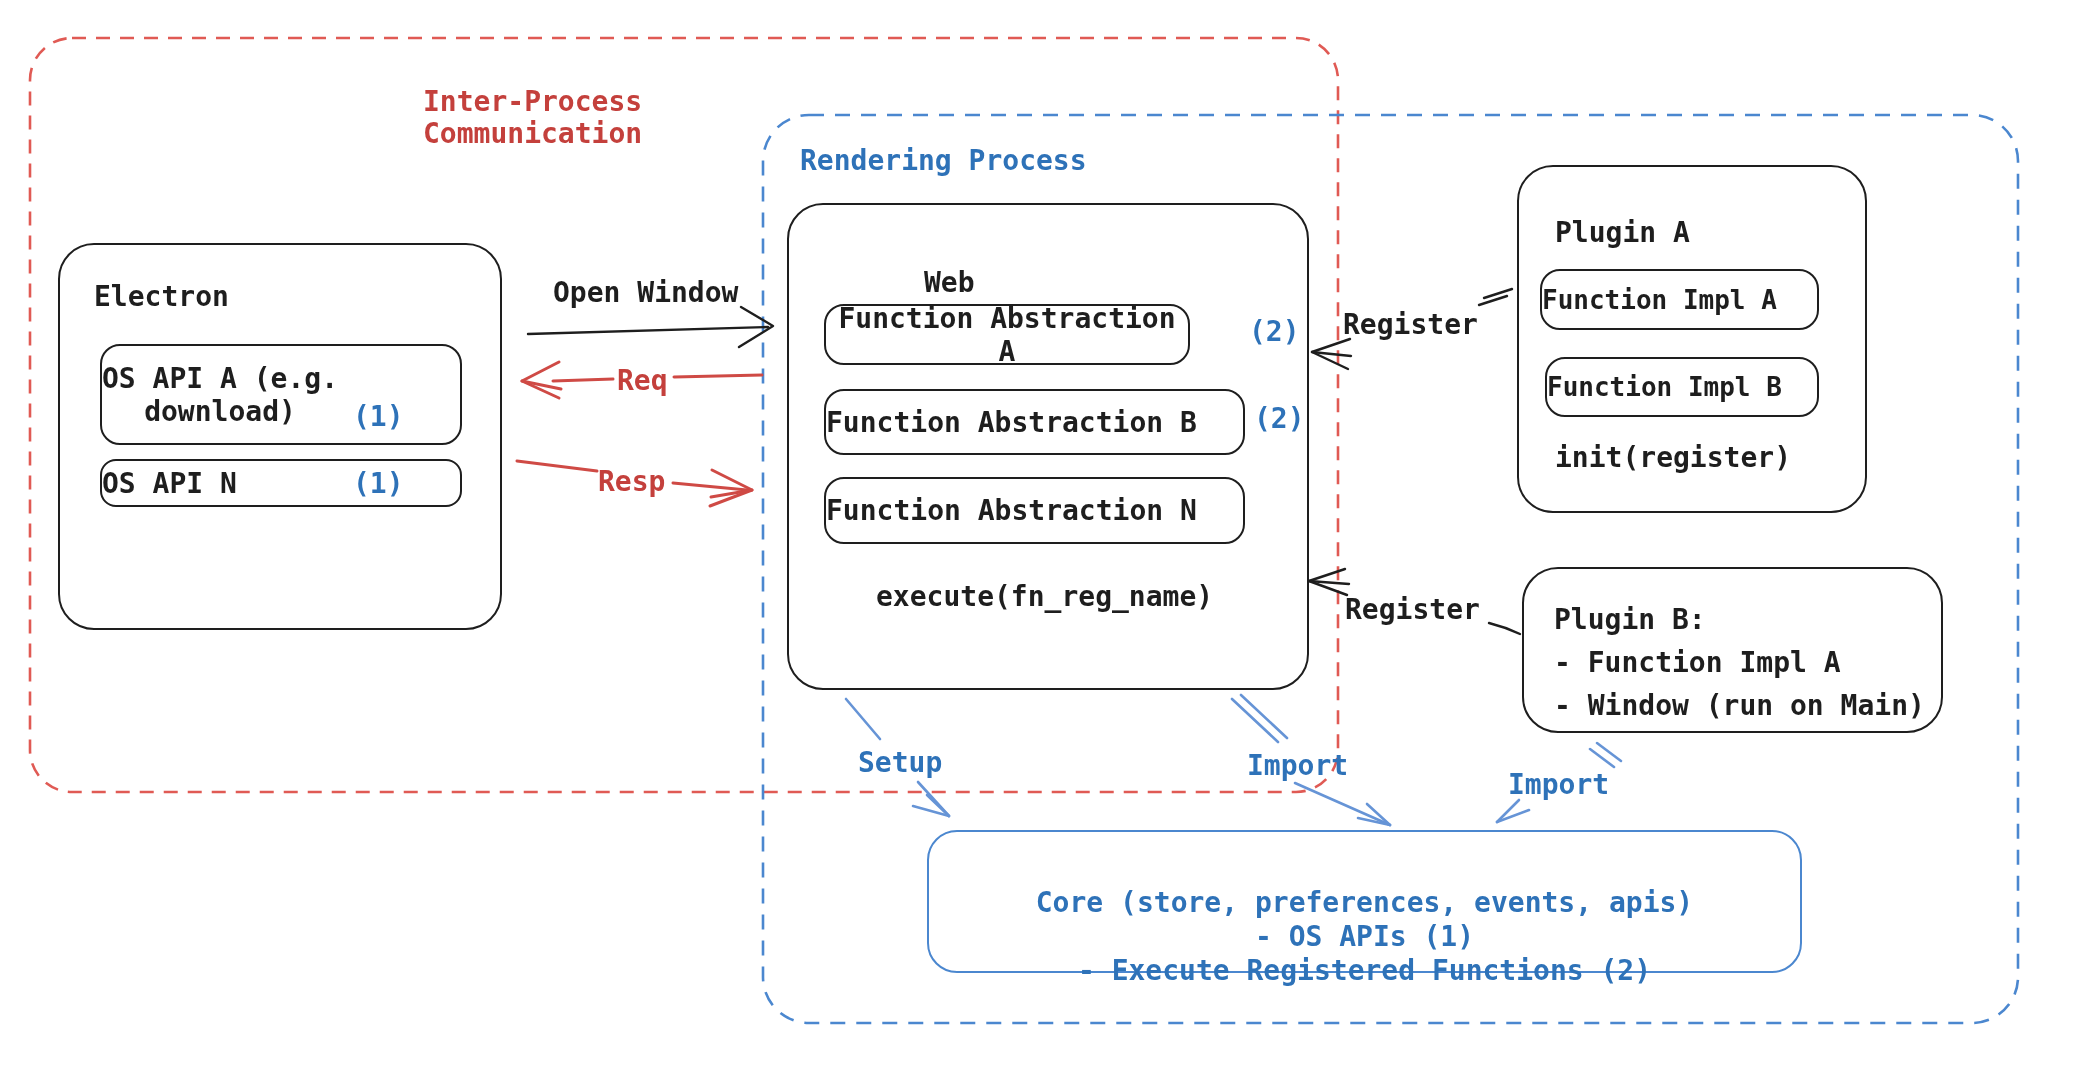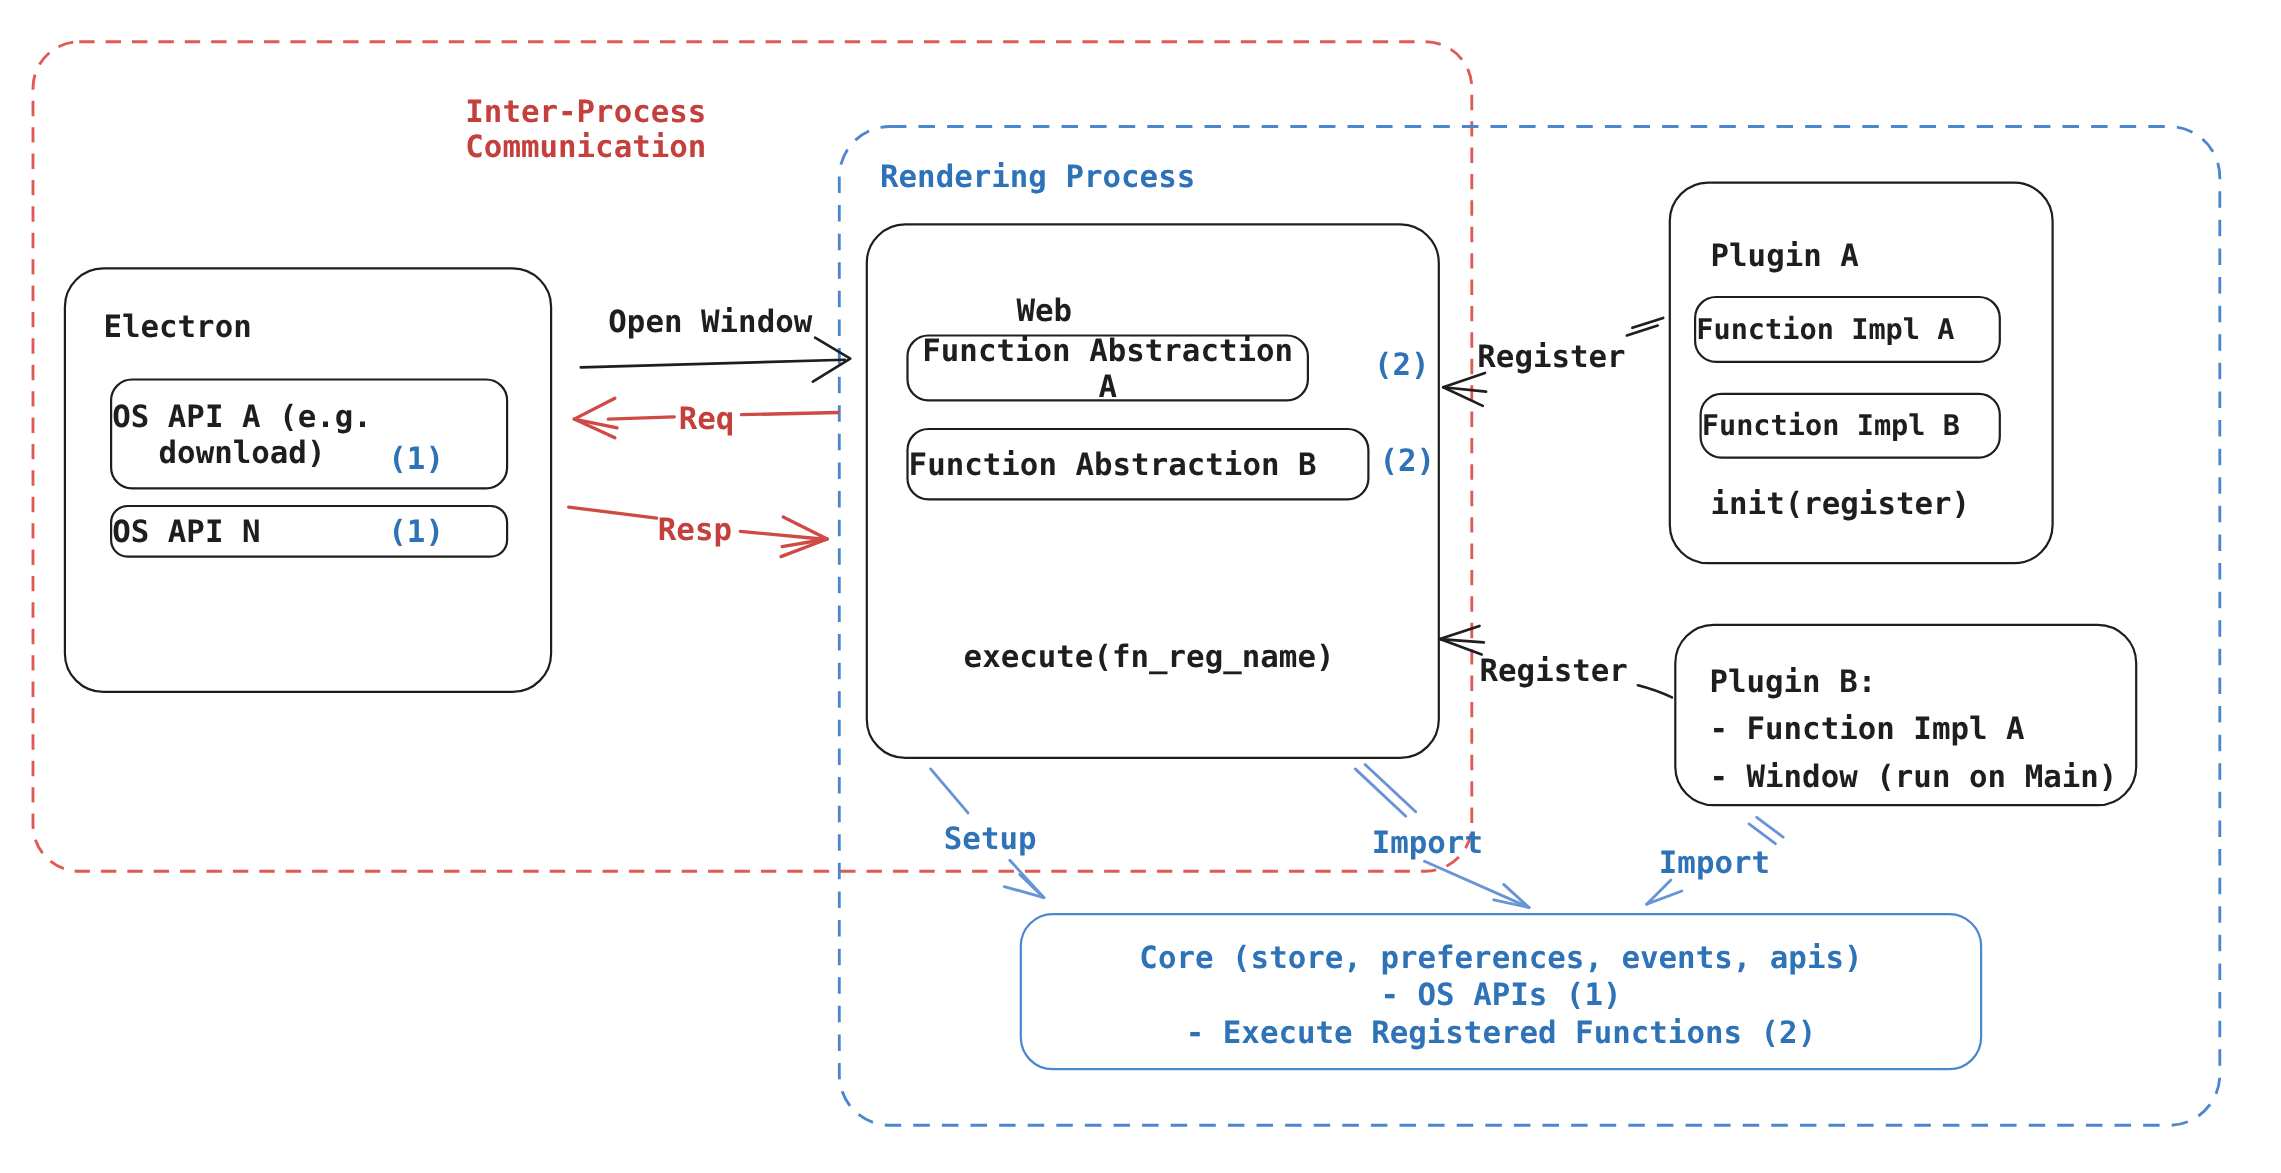--- a/index.html
+++ b/index.html
@@ -14,21 +14,21 @@
          text-align:center;font-size:28px;font-weight:600;}
   .inner.small{font-size:26px;}
   .badge{position:absolute;font-size:28px;font-weight:600;color:var(--blue-text);white-space:pre;}
   .dash-layer path, .dash-layer rect{fill:none;}
   .r-dash{stroke:var(--red-border);stroke-width:2.6;stroke-dasharray:14 10;}
   .b-dash{stroke:var(--blue-border);stroke-width:2.6;stroke-dasharray:15 11;}
   .arrow{fill:none;stroke-linecap:round;stroke-linejoin:round;}
   .a-black{stroke:var(--ink);stroke-width:2.4;}
   .a-red{stroke:var(--red-arrow);stroke-width:3;}
   .a-blue{stroke:var(--blue-arrow);stroke-width:2.6;}
-  .centerblock{position:absolute;text-align:center;font-size:28px;font-weight:600;white-space:pre;}
+  .centerblock{position:absolute;text-align:center;font-size:28px;font-weight:600;white-space:pre;margin-top:32px;}
 </style>
 </head>
 <body>
 
 <div id="stage">
 
   <svg width="2074" height="1066" viewBox="0 0 2074 1066">
     <g class="dash-layer">
       <rect x="30" y="38" width="1308" height="754" rx="42" class="r-dash"></rect>
       <rect x="763" y="115" width="1255" height="908" rx="46" class="b-dash"></rect>
@@ -113,20 +113,23 @@
   <div class="box" style="left:787px;top:203px;width:522px;height:487px;">
     <div class="label" style="left:135px;top:62px;">Web</div>
     <div class="box inner" style="left:35px;top:99px;width:366px;height:61px;">
       <div><span>Function Abstraction A</span></div>
     </div>
     <div class="badge" style="left:460px;top:110px;">(2)</div>
     <div class="box inner" style="left:35px;top:184px;width:421px;height:66px;">
       <div><span>Function Abstraction B</span></div>
     </div>
     <div class="badge" style="left:465px;top:197px;">(2)</div>
+    <div class="box inner" style="left:35px;top:272px;width:421px;height:67px;">
+      <div><span>Function Abstraction N</span></div>
+    </div>
     <div class="label" style="left:51px;top:376px;margin-left:36px;">execute(fn_reg_name)</div>
   </div>
 
   <div class="label" style="left:1343px;top:309px;">Register</div>
   <div class="label" style="left:1345px;top:594px;">Register</div>
 
   <div class="box" style="left:1517px;top:165px;width:350px;height:348px;">
     <div class="label" style="left:36px;top:50px;">Plugin A</div>
     <div class="box inner small" style="left:21px;top:102px;width:279px;height:61px;">
       <div><span>Function Impl A</span></div>

